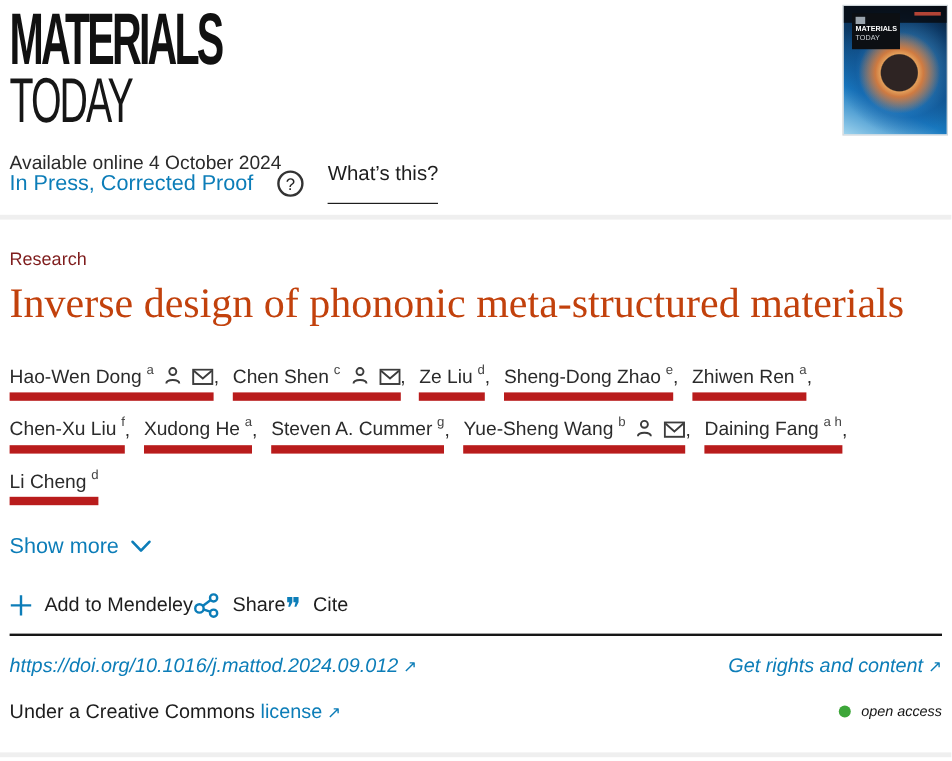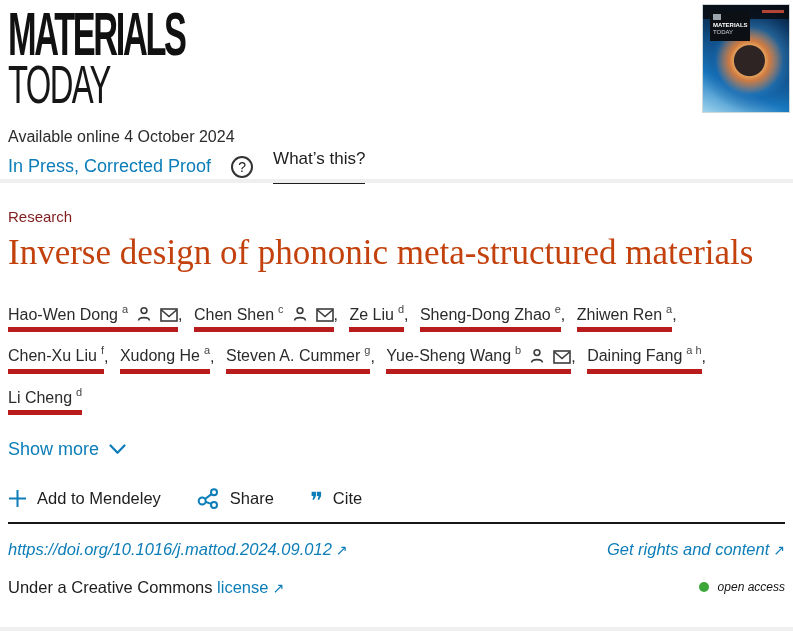--- a/index.html
+++ b/index.html
@@ -14,21 +14,21 @@
     position:absolute; left:8px; top:4px; font-weight:bold; font-size:44px;
     letter-spacing:-3px; color:#111; line-height:1;
     transform:scale(0.78,1.38); transform-origin:left top; white-space:nowrap;
   }
   .logo-line2 {
     position:absolute; left:8px; top:58px; font-weight:400; font-size:40px;
     letter-spacing:-2px; color:#161616; line-height:1;
     transform:scale(0.82,1.32); transform-origin:left top; white-space:nowrap;
   }
   .available { position:absolute; left:8px; top:128px; font-size:16px; color:#2b2b2b; }
-  .status-row { position:absolute; left:8px; top:149px; display:flex; align-items:center; gap:20px; }
+  .status-row { position:absolute; left:8px; top:135px; display:flex; align-items:center; gap:20px; }
   .status-link { color:#0c7db8; font-size:18px; cursor:pointer; }
   .help-circle {
     width:22px; height:22px; border:2px solid #333; border-radius:50%;
     display:inline-flex; align-items:center; justify-content:center;
     font-size:14px; color:#222; cursor:pointer;
   }
   .whats-this { font-size:17px; color:#1d1d1d; border-bottom:1.5px solid #1d1d1d; padding-bottom:14px; cursor:pointer; }
   
   .cover {
     position:absolute; right:3px; top:4px; width:88px; height:109px;
@@ -54,28 +54,28 @@
   
   .content { padding:0 8px; }
   .category { margin-top:25px; font-size:15px; color:#7f1d1d; }
   .title {
     font-family:"Liberation Serif", serif; font-weight:400; font-size:35px;
     line-height:46px; color:#c2410c; margin-top:5px; max-width:784px;
   }
   
   .authors { margin-top:24px; font-size:16px; color:#2b2b2b; }
   .author-line { white-space:nowrap; line-height:21px; margin-bottom:9px; }
-  .author { border-bottom:5px solid #b91c1c; padding-bottom:2px; cursor:pointer; display:inline-block; }
+  .author { border-bottom:7px solid #b91c1c; padding-bottom:2px; cursor:pointer; display:inline-block; }
   .author sup { font-size:11px; color:#454545; margin-left:4px; position:relative; top:-1px; }
   .a-icon { margin-left:8px; vertical-align:-2px; }
   .sep { margin-right:7px; }
   
   .show-more { margin-top:24px; display:flex; align-items:center; gap:10px; color:#0c7db8; font-size:18px; cursor:pointer; width:max-content; }
   
-  .actions { margin-top:27px; display:flex; align-items:center; gap:36px; font-size:16.5px; color:#1d1d1d; }
+  .actions { margin-top:27px; display:flex; align-items:center; font-size:16.5px; color:#1d1d1d; }
   .action { display:flex; align-items:center; gap:10px; cursor:pointer; }
   .cite-glyph { font-family:"DejaVu Sans", sans-serif; color:#0c7db8; font-size:24px; line-height:16px; position:relative; top:3px; }
   
   .link-row { display:flex; justify-content:space-between; align-items:center; font-size:16.5px; }
   .row-doi { margin-top:16px;font-style:italic; }
   .row-license { margin-top:19px; }
   .blue-link { color:#0c7db8; cursor:pointer; text-decoration:none; }
   .arrow { font-family:"DejaVu Sans", sans-serif; font-size:14px; margin-left:4px; }
   .license-text { color:#1d1d1d; }
   .open-access { display:flex; align-items:center; gap:9px; }

